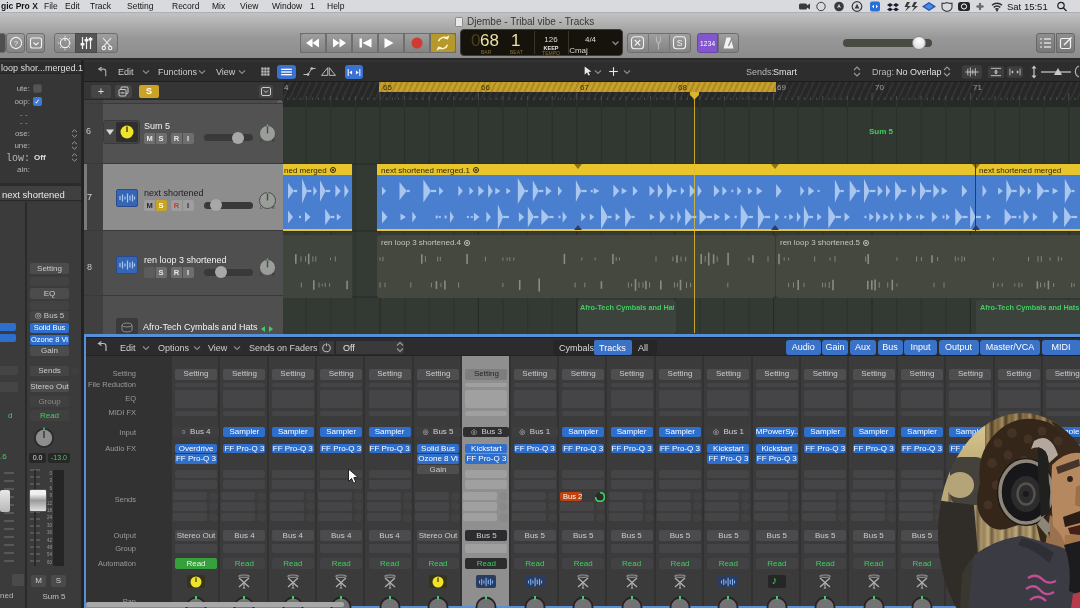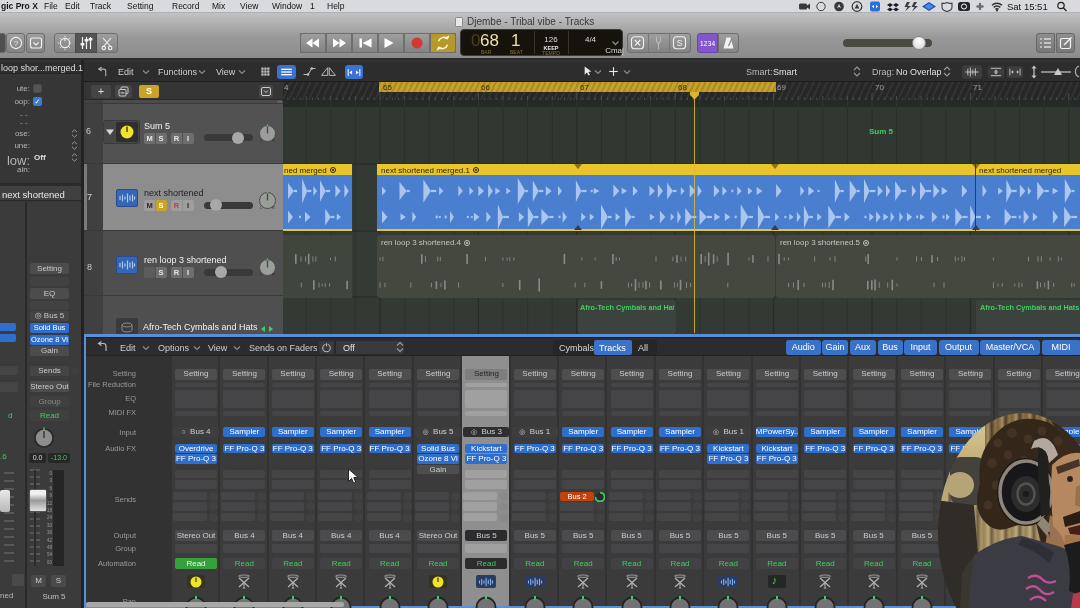--- a/index.html
+++ b/index.html
@@ -134,21 +134,21 @@
 <div class="" style="position:absolute;left:480px;top:31px;font-size:17px;color:#ece0a2;letter-spacing:0px;">68</div>
 <div class="" style="position:absolute;left:511px;top:31px;font-size:17px;color:#ece0a2;">1</div>
 <div class="" style="position:absolute;left:481px;top:49px;font-size:5px;color:#857231;">BAR</div>
 <div class="" style="position:absolute;left:510px;top:49px;font-size:5px;color:#857231;">BEAT</div>
 <div class="" style="position:absolute;left:534px;top:31px;width:1px;height:23px;background:#383527;"></div>
 <div class="" style="position:absolute;left:568px;top:31px;width:1px;height:23px;background:#383527;"></div>
 <div class="" style="position:absolute;left:534px;top:34.5px;width:34px;height:9px;font-size:8px;color:#dcdcd8;text-align:center;">126</div>
 <div class="" style="position:absolute;left:534px;top:44.5px;width:34px;height:6px;font-size:5.5px;font-weight:bold;color:#e4e4e0;text-align:center;">KEEP</div>
 <div class="" style="position:absolute;left:534px;top:50px;width:34px;height:6px;font-size:5px;color:#857231;text-align:center;">TEMPO</div>
 <div class="" style="position:absolute;left:568px;top:35px;width:45px;height:9px;font-size:8px;color:#dcdcd8;text-align:center;">4/4</div>
-<div class="" style="position:absolute;left:592px;top:46px;width:45px;height:9px;font-size:8px;color:#dcdcd8;text-align:center;">Cmaj</div>
+<div class="" style="position:absolute;left:556px;top:46px;width:45px;height:9px;font-size:8px;color:#dcdcd8;text-align:center;">Cmaj</div>
 <svg class="ab" style="left:611px;top:39px" width="9" height="8" viewBox="0 0 9 8">
     <path d="M1.5 2.5 L4.5 5.5 L7.5 2.5" fill="none" stroke="#8a8a8a" stroke-width="1.3"></path>
   </svg>
 <div class="" style="position:absolute;left:627px;top:33px;width:64px;height:20px;background:linear-gradient(#9e9e9e,#838383);border:1px solid #6e6e6e;border-radius:3px;"></div>
 <div class="" style="position:absolute;left:648px;top:33px;width:1px;height:20px;background:#787878;"></div>
 <div class="" style="position:absolute;left:669px;top:33px;width:1px;height:20px;background:#787878;"></div>
 <svg class="ab" style="left:630px;top:36px" width="15" height="14" viewBox="0 0 15 14">
     <rect x="1.5" y="0.8" width="12" height="12" rx="3" fill="none" stroke="#f2f2f2" stroke-width="1.1"></rect>
     <path d="M4.8 4 L10.2 9.6 M10.2 4 L4.8 9.6" stroke="#f2f2f2" stroke-width="1.1"></path>
   </svg>
@@ -250,21 +250,21 @@
   </svg>
 <svg class="ab" style="left:608px;top:66px" width="11" height="11" viewBox="0 0 14 13">
     <g stroke="#e8e8e8" stroke-width="1.4">
       <line x1="7" y1="1" x2="7" y2="12"></line>
       <line x1="1.5" y1="6.5" x2="12.5" y2="6.5"></line>
     </g>
   </svg>
 <svg class="ab" style="left:623px;top:69px" width="8" height="7" viewBox="0 0 8 7">
     <path d="M1 1.5 L4 4.5 L7 1.5" fill="none" stroke="#8a8a8a" stroke-width="1.2"></path>
   </svg>
-<div class="" style="position:absolute;left:746px;top:66.5px;font-size:9px;color:#b8b8b8;">Smart:</div>
+<div class="" style="position:absolute;left:746px;top:66.5px;font-size:9px;color:#b8b8b8;">Sends:</div>
 <div class="" style="position:absolute;left:773px;top:66.5px;font-size:9px;color:#e0e0e0;">Smart</div>
 <svg class="ab" style="left:853px;top:66px" width="8" height="11" viewBox="0 0 8 11">
     <path d="M1 4 L4 1 L7 4 M1 7 L4 10 L7 7" fill="none" stroke="#9a9a9a" stroke-width="1.1"></path>
   </svg>
 <div class="" style="position:absolute;left:872px;top:66.5px;font-size:9px;color:#b8b8b8;">Drag:</div>
 <div class="" style="position:absolute;left:896px;top:66.5px;font-size:9px;color:#e0e0e0;">No Overlap</div>
 <svg class="ab" style="left:943px;top:66px" width="8" height="11" viewBox="0 0 8 11">
     <path d="M1 4 L4 1 L7 4 M1 7 L4 10 L7 7" fill="none" stroke="#9a9a9a" stroke-width="1.1"></path>
   </svg>
 <svg class="ab" style="left:962px;top:65px" width="20" height="14" viewBox="0 0 24 16">
@@ -317,21 +317,21 @@
 <div class="" style="position:absolute;left:20px;top:110px;font-size:8px;color:#9a9a9a;">- -</div>
 <div class="" style="position:absolute;left:20px;top:118px;font-size:8px;color:#9a9a9a;">- -</div>
 <div class="" style="position:absolute;left:0px;top:129px;width:30px;text-align:right;font-size:8px;color:#b4b4b4;">ose:</div>
 <svg class="ab" style="left:71px;top:129px" width="7" height="9" viewBox="0 0 7 9">
     <path d="M1 3.2 L3.5 0.8 L6 3.2 M1 5.8 L3.5 8.2 L6 5.8" fill="none" stroke="#999" stroke-width="1"></path>
   </svg>
 <div class="" style="position:absolute;left:0px;top:141px;width:30px;text-align:right;font-size:8px;color:#b4b4b4;">une:</div>
 <svg class="ab" style="left:71px;top:141px" width="7" height="9" viewBox="0 0 7 9">
     <path d="M1 3.2 L3.5 0.8 L6 3.2 M1 5.8 L3.5 8.2 L6 5.8" fill="none" stroke="#999" stroke-width="1"></path>
   </svg>
-<div class="" style="position:absolute;left:0px;top:153px;width:30px;text-align:right;font-size:13px;color:#b4b4b4;">low:</div>
+<div class="" style="position:absolute;left:0px;top:153px;width:30px;text-align:right;font-size:10px;color:#b4b4b4;font-family:Liberation Mono, monospace;">low:</div>
 <svg class="ab" style="left:71px;top:153px" width="7" height="9" viewBox="0 0 7 9">
     <path d="M1 3.2 L3.5 0.8 L6 3.2 M1 5.8 L3.5 8.2 L6 5.8" fill="none" stroke="#999" stroke-width="1"></path>
   </svg>
 <div class="" style="position:absolute;left:34px;top:153px;font-size:8px;color:#e0e0e0;font-weight:bold;">Off</div>
 <div class="" style="position:absolute;left:0px;top:165px;width:30px;text-align:right;font-size:8px;color:#b4b4b4;">ain:</div>
 <div class="" style="position:absolute;left:0;top:183px;width:81px;height:3px;background:#2b2b2b;"></div>
 <div class="" style="position:absolute;left:0;top:186px;width:81px;height:15px;background:#404040;border-bottom:1px solid #2a2a2a;"></div>
 <div class="" style="position:absolute;left:2px;top:189px;font-size:9.5px;color:#e8e8e8;white-space:nowrap;">next shortened</div>
 <div class="" style="position:absolute;left:0;top:202px;width:81px;height:406px;background:#333;"></div>
 <div class="" style="position:absolute;left:0;top:202px;width:25px;height:406px;background:#3b3b3b;"></div>
@@ -1451,21 +1451,21 @@
   </svg>
 <div class="" style="position:absolute;left:559.0px;top:356px;width:46.4px;height:250px;background:#3b3b3c;"></div>
 <div class="" style="position:absolute;left:562.2px;top:369px;width:42px;height:10.5px;background:#4e4e50;border-radius:2px;color:#cccccc;font-size:8px;font-weight:normal;text-align:center;line-height:10.5px;overflow:hidden;white-space:nowrap;">Setting</div>
 <div class="" style="position:absolute;left:562.2px;top:382.5px;width:42px;height:4px;background:#454547;border-radius:2px;color:#cccccc;font-size:8px;font-weight:normal;text-align:center;line-height:4px;overflow:hidden;white-space:nowrap;"></div>
 <div class="" style="position:absolute;left:562.2px;top:389.5px;width:42px;height:18px;background:#454547;border-radius:2px;color:#cccccc;font-size:8px;font-weight:normal;text-align:center;line-height:18px;overflow:hidden;white-space:nowrap;"></div>
 <div class="" style="position:absolute;left:562.2px;top:410.5px;width:42px;height:5px;background:#454547;border-radius:2px;color:#cccccc;font-size:8px;font-weight:normal;text-align:center;line-height:5px;overflow:hidden;white-space:nowrap;"></div>
 <div class="" style="position:absolute;left:562.2px;top:427px;width:42px;height:10px;background:#2e6fce;border-radius:2px;color:#fff;font-size:8px;font-weight:normal;text-align:center;line-height:10px;overflow:hidden;white-space:nowrap;">Sampler</div>
 <div class="" style="position:absolute;left:562.2px;top:443.5px;width:42px;height:9.5px;background:#2e6fce;border-radius:2px;color:#fff;font-size:8px;font-weight:normal;text-align:center;line-height:9.5px;overflow:hidden;white-space:nowrap;">FF Pro-Q 3</div>
 <div class="" style="position:absolute;left:562.2px;top:469.5px;width:42px;height:8.5px;background:#454547;border-radius:2px;color:#cccccc;font-size:8px;font-weight:normal;text-align:center;line-height:8.5px;overflow:hidden;white-space:nowrap;"></div>
 <div class="" style="position:absolute;left:562.2px;top:480px;width:42px;height:8.5px;background:#454547;border-radius:2px;color:#cccccc;font-size:8px;font-weight:normal;text-align:center;line-height:8.5px;overflow:hidden;white-space:nowrap;"></div>
-<div class="" style="position:absolute;left:560.2px;top:491.5px;width:34px;height:9.5px;background:#c2410c;border-radius:2px;color:#fff;font-size:7.5px;text-align:center;line-height:9.5px;">Bus 2</div>
+<div class="" style="position:absolute;left:560.2px;top:491.5px;width:22px;height:9.5px;background:#c2410c;border-radius:2px;color:#fff;font-size:7.5px;text-align:right;line-height:9.5px;">Bus 2</div>
 <svg class="ab" style="left:595.2px;top:491.5px" width="10" height="10" viewBox="0 0 10 10">
     <circle cx="5" cy="5" r="4.5" fill="#2a2a2a"></circle>
     <path d="M5 0.5 A4.5 4.5 0 1 1 0.5 5" fill="none" stroke="#3ecf5e" stroke-width="1.8"></path>
   </svg>
 <div class="" style="position:absolute;left:560.2px;top:502px;width:34px;height:8.5px;background:#454547;border-radius:2px;"></div>
 <div class="" style="position:absolute;left:596.2px;top:502px;width:9px;height:9px;background:#414143;border-radius:50%;"></div>
 <div class="" style="position:absolute;left:560.2px;top:512.5px;width:34px;height:8.5px;background:#454547;border-radius:2px;"></div>
 <div class="" style="position:absolute;left:596.2px;top:512.5px;width:9px;height:9px;background:#414143;border-radius:50%;"></div>
 <div class="" style="position:absolute;left:562.2px;top:530px;width:42px;height:11px;background:#4b4b4d;border-radius:2px;color:#cccccc;font-size:8px;font-weight:normal;text-align:center;line-height:11px;overflow:hidden;white-space:nowrap;">Bus 5</div>
 <div class="" style="position:absolute;left:562.2px;top:543.5px;width:42px;height:9.5px;background:#454547;border-radius:2px;color:#cccccc;font-size:8px;font-weight:normal;text-align:center;line-height:9.5px;overflow:hidden;white-space:nowrap;"></div>

